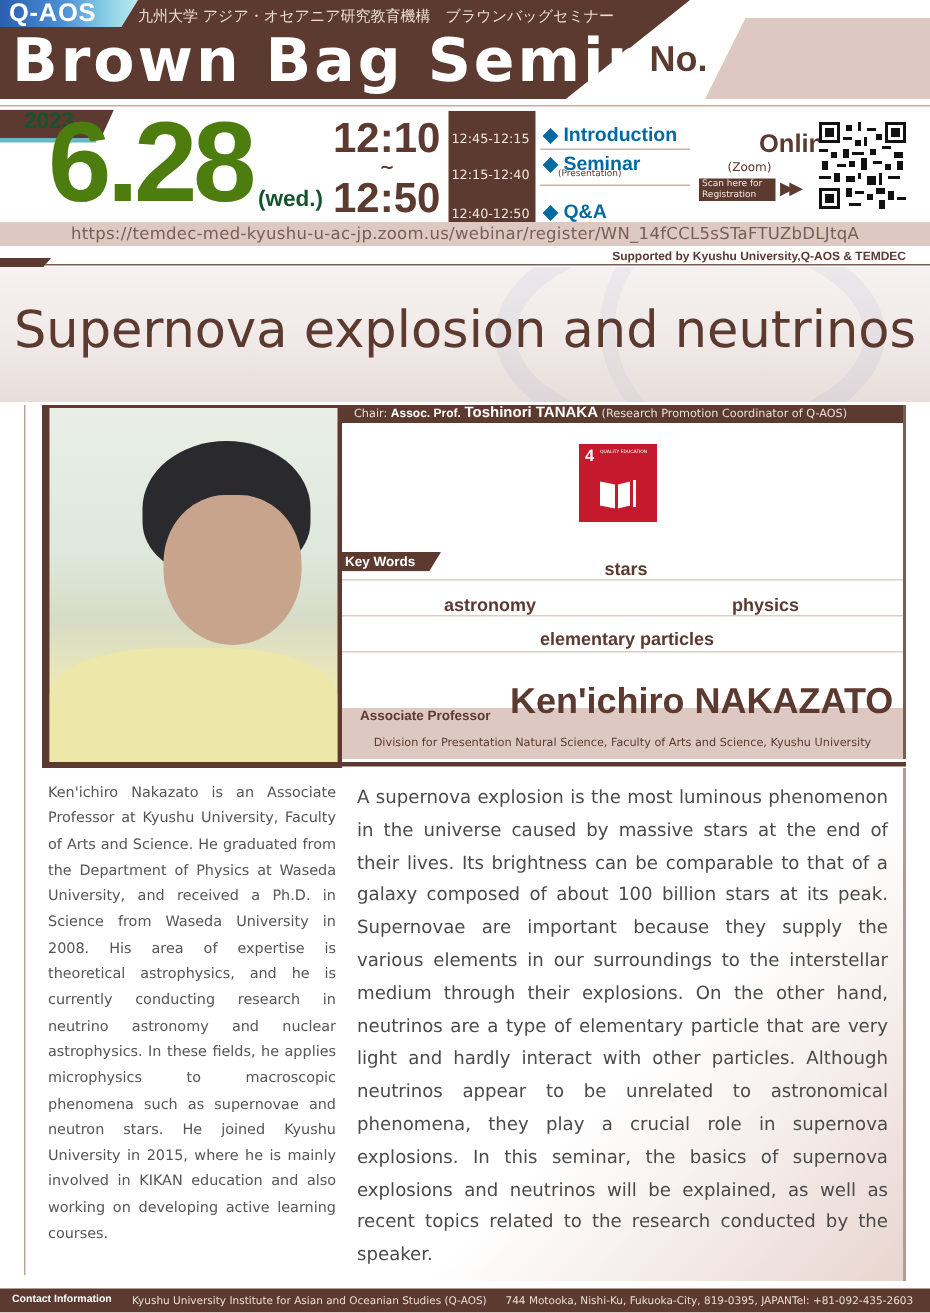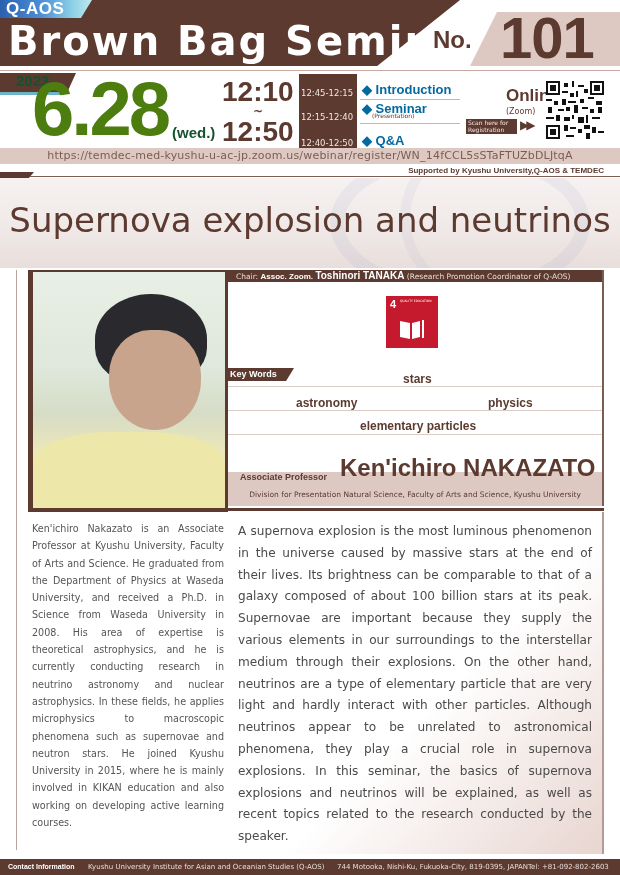--- a/index.html
+++ b/index.html
@@ -44,21 +44,21 @@
 
   .sched-col { position: absolute; left: 299px; top: 74px; width: 58px; height: 76px; background: #5c3a30; }
   .sched-time { position: absolute; left: 301px; font-size: 8.5px; color: #f2e6e0; white-space: nowrap; }
   .sched-item { position: absolute; left: 362px; font-family: "Liberation Sans", sans-serif; font-weight: bold;
                 font-size: 13px; color: #0369a1; white-space: nowrap; }
   .sched-sub { position: absolute; left: 372px; top: 112px; font-size: 6px; color: #5c3a30; }
   .sched-line { position: absolute; left: 360px; width: 100px; height: 1px; background: #cbb3aa; }
 
   .online { position: absolute; left: 466px; top: 86px; font-family: Liberation Sans, sans-serif; font-weight: bold;
             font-size: 17px; color: #5c3a30; margin-left: 40px; }
-  .zoom-label { position: absolute; left: 506px; top: 107px; font-size: 8px; color: #5c3a30; }
+  .zoom-label { position: absolute; left: 485px; top: 107px; font-size: 8px; color: #5c3a30; }
   .scan-btn { position: absolute; left: 466px; top: 119px; width: 51px; height: 15px; background: #5c3a30;
               color: #f2e6e0; font-size: 6px; line-height: 6.5px; padding: 1px 2px; }
   .scan-arrows { position: absolute; left: 520px; top: 118px; font-size: 12px; color: #5c3a30; letter-spacing: -3px; }
   .qr { position: absolute; left: 546px; top: 80px; width: 58px; height: 60px; }
 
   .url-bar { position: absolute; left: 0; top: 148px; width: 620px; height: 16px; background: #ddc9c1; }
   .url { position: absolute; left: 0; top: 149px; width: 620px; text-align: center; font-size: 11px; color: #7b5d54; letter-spacing: 0.2px; }
   .supported { position: absolute; right: 16px; top: 166px; font-family: "Liberation Sans", sans-serif; font-weight: bold;
                font-size: 8px; color: #5c3a30; }
   .support-line { position: absolute; left: 30px; top: 176px; width: 590px; height: 1px; background: #7b5d54; }
@@ -123,24 +123,24 @@
   .footer span { position: absolute; top: 0; }
   .footer .lbl { left: 8px; font-family: "Liberation Sans", sans-serif; font-weight: bold; color: #fff; font-size: 7px; }
 </style>
 </head>
 <body>
 
 <div class="hdr">
   <div class="hdr-dark"></div>
   <div class="hdr-blue"></div>
   <div class="qaos">Q-AOS</div>
+  <div class="jp-sub">九州大学 アジア・オセアニア研究教育機構　ブラウンバッグセミナー</div>
   <div class="bbs-title">Brown Bag Seminar</div>
   <div class="no-bg"></div>
   <div class="no-label">No.</div>
-  <div class="no-num">101</div>
 </div>
 <div class="hdr-line"></div>
 
 <div class="year-tag"></div>
 <div class="year-underline"></div>
 <div class="year">2023</div>
 <div class="date">6.28</div>
 <div class="weekday">(wed.)</div>
 <div class="time-start">12:10</div>
 <div class="time-sep">~</div>
@@ -228,21 +228,21 @@
 <div class="photo-frame"></div>
 <div class="photo">
   <div class="photo-shirt"></div>
   <div class="photo-hair"></div>
   <div class="photo-face"></div>
 </div>
 
 <div class="chair-bar"></div>
 <div class="chair">
   <span>Chair:</span>
-  <b>Assoc. Zoom.</b>
+  <b>Assoc. Prof.</b>
   <b class="big">Toshinori TANAKA</b>
   <span>(Research Promotion Coordinator of Q-AOS)</span>
 </div>
 <div class="right-rule"></div>
 
 <div class="sdg">
   <div class="sdg-num">4</div>
   <div class="sdg-txt">QUALITY EDUCATION</div>
   <svg class="sdg-book" viewBox="0 0 26 22">
     <path d="M1 3 L11 5 L11 21 L1 19 Z" fill="#fff"></path>
@@ -268,14 +268,14 @@
 <div class="speaker-bottom"></div>
 
 <div class="bio">Ken'ichiro Nakazato is an Associate Professor at Kyushu University, Faculty of Arts and Science. He graduated from the Department of Physics at Waseda University, and received a Ph.D. in Science from Waseda University in 2008. His area of expertise is theoretical astrophysics, and he is currently conducting research in neutrino astronomy and nuclear astrophysics. In these fields, he applies microphysics to macroscopic phenomena such as supernovae and neutron stars. He joined Kyushu University in 2015, where he is mainly involved in KIKAN education and also working on developing active learning courses.</div>
 <div class="abstract-bg"></div>
 <div class="abstract">A supernova explosion is the most luminous phenomenon in the universe caused by massive stars at the end of their lives. Its brightness can be comparable to that of a galaxy composed of about 100 billion stars at its peak. Supernovae are important because they supply the various elements in our surroundings to the interstellar medium through their explosions. On the other hand, neutrinos are a type of elementary particle that are very light and hardly interact with other particles. Although neutrinos appear to be unrelated to astronomical phenomena, they play a crucial role in supernova explosions. In this seminar, the basics of supernova explosions and neutrinos will be explained, as well as recent topics related to the research conducted by the speaker.</div>
 
 <div class="footer">
   <span class="lbl">Contact Information</span>
   <span style="left:88px;">Kyushu University Institute for Asian and Oceanian Studies (Q-AOS)</span>
   <span style="left:337px;">744 Motooka, Nishi-Ku, Fukuoka-City, 819-0395, JAPAN</span>
-  <span style="left:528px;">Tel: +81-092-802-2603</span>
+  <span style="left:528px;">Tel: +81-092-435-2603</span>
 </div>
 
 </body></html>

